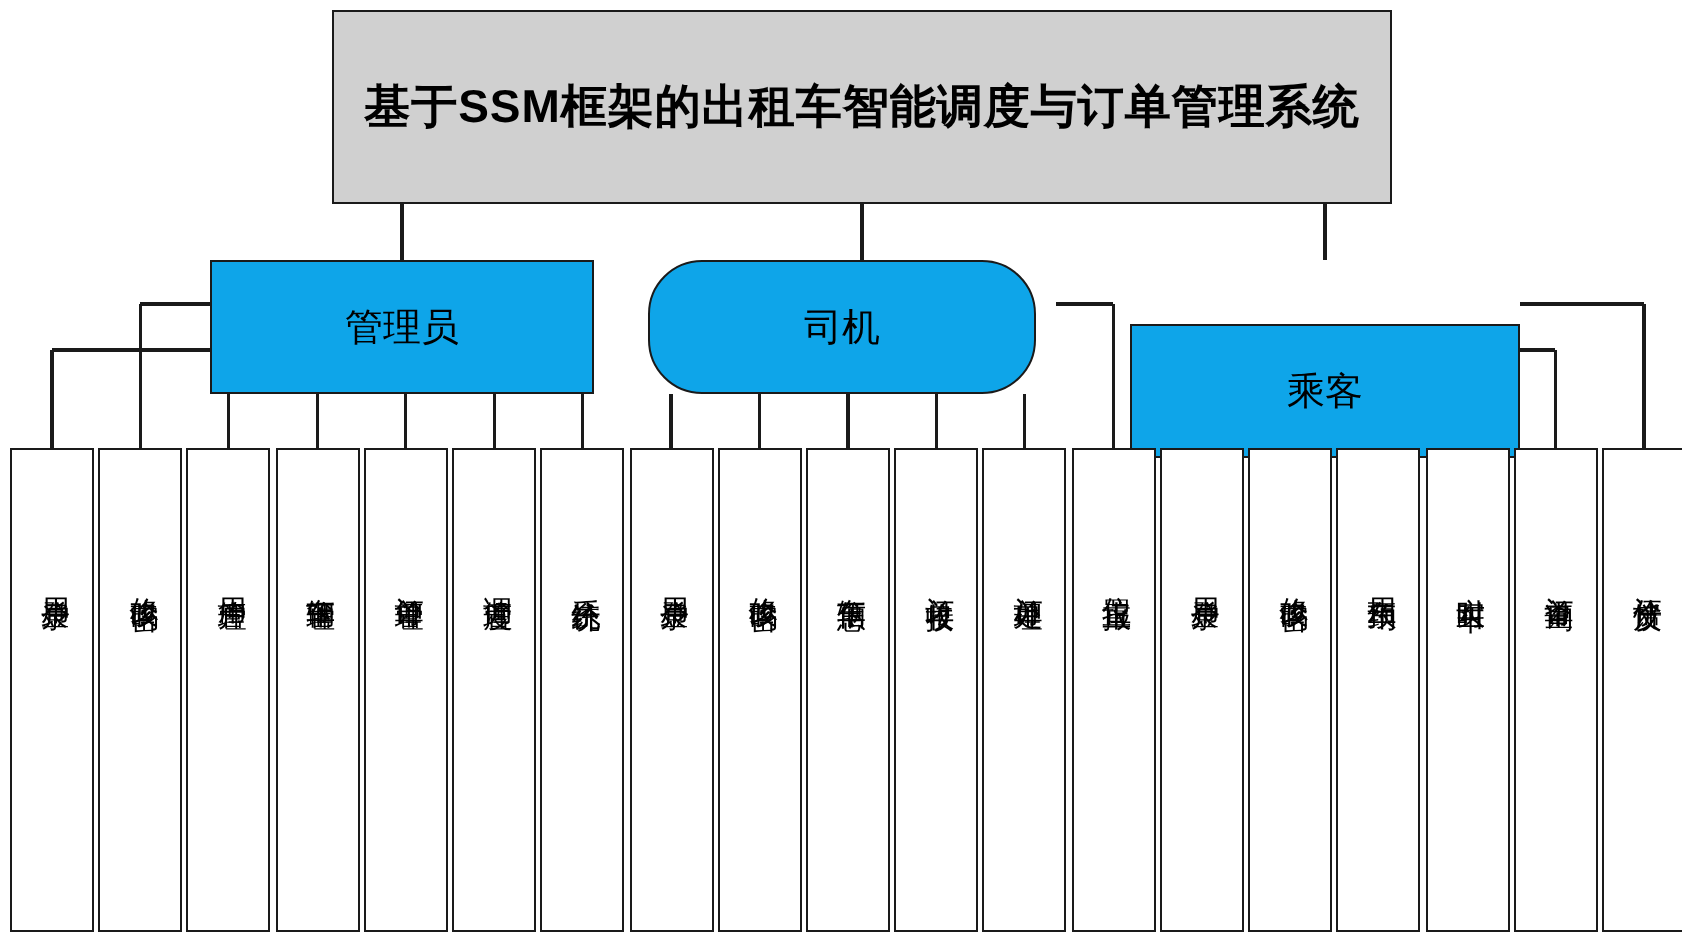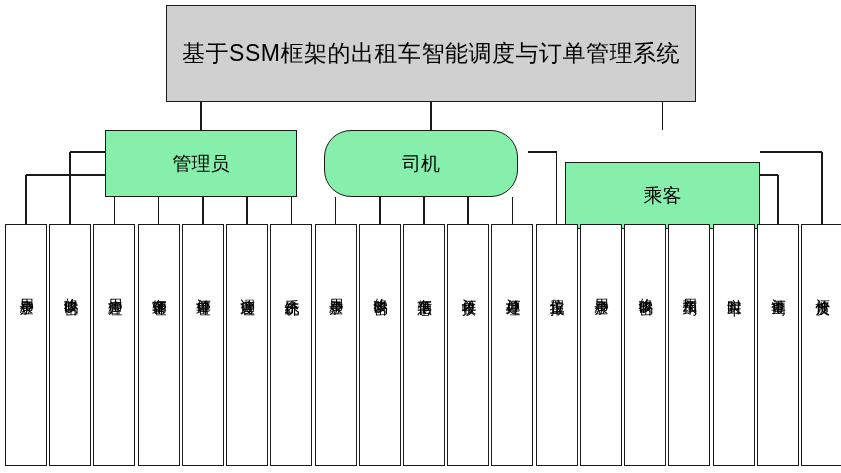--- a/index.html
+++ b/index.html
@@ -20,26 +20,26 @@
     position:absolute;box-sizing:border-box;
     border:1.6px solid #1a1a1a;
     display:flex;align-items:center;justify-content:center;
     text-align:center;color:#000;
   }
 
   
   #root-node{
     left:166px;top:5px;width:530px;height:97px;
     background:#d0d0d0;
-    font-size:23px;font-weight:normal;letter-spacing:0.5px;
+    font-size:23px;font-weight:bold;letter-spacing:0.5px;
   }
 
   
   .role-node{
-    top:130px;height:67px;background:#86efac;font-size:19px;
+    top:130px;height:67px;background:#0ea5e9;font-size:19px;
   }
   #role-node-0{left:105px;width:192px;}
   #role-node-1{left:324px;width:194px;border-radius:27px;}
   #role-node-2{left:565px;width:195px;margin-top:32px;}
 
   
   .leaf-node{
     top:224px;height:242px;width:42px;
     background:#ffffff;
     align-items:flex-start;justify-content:center;

